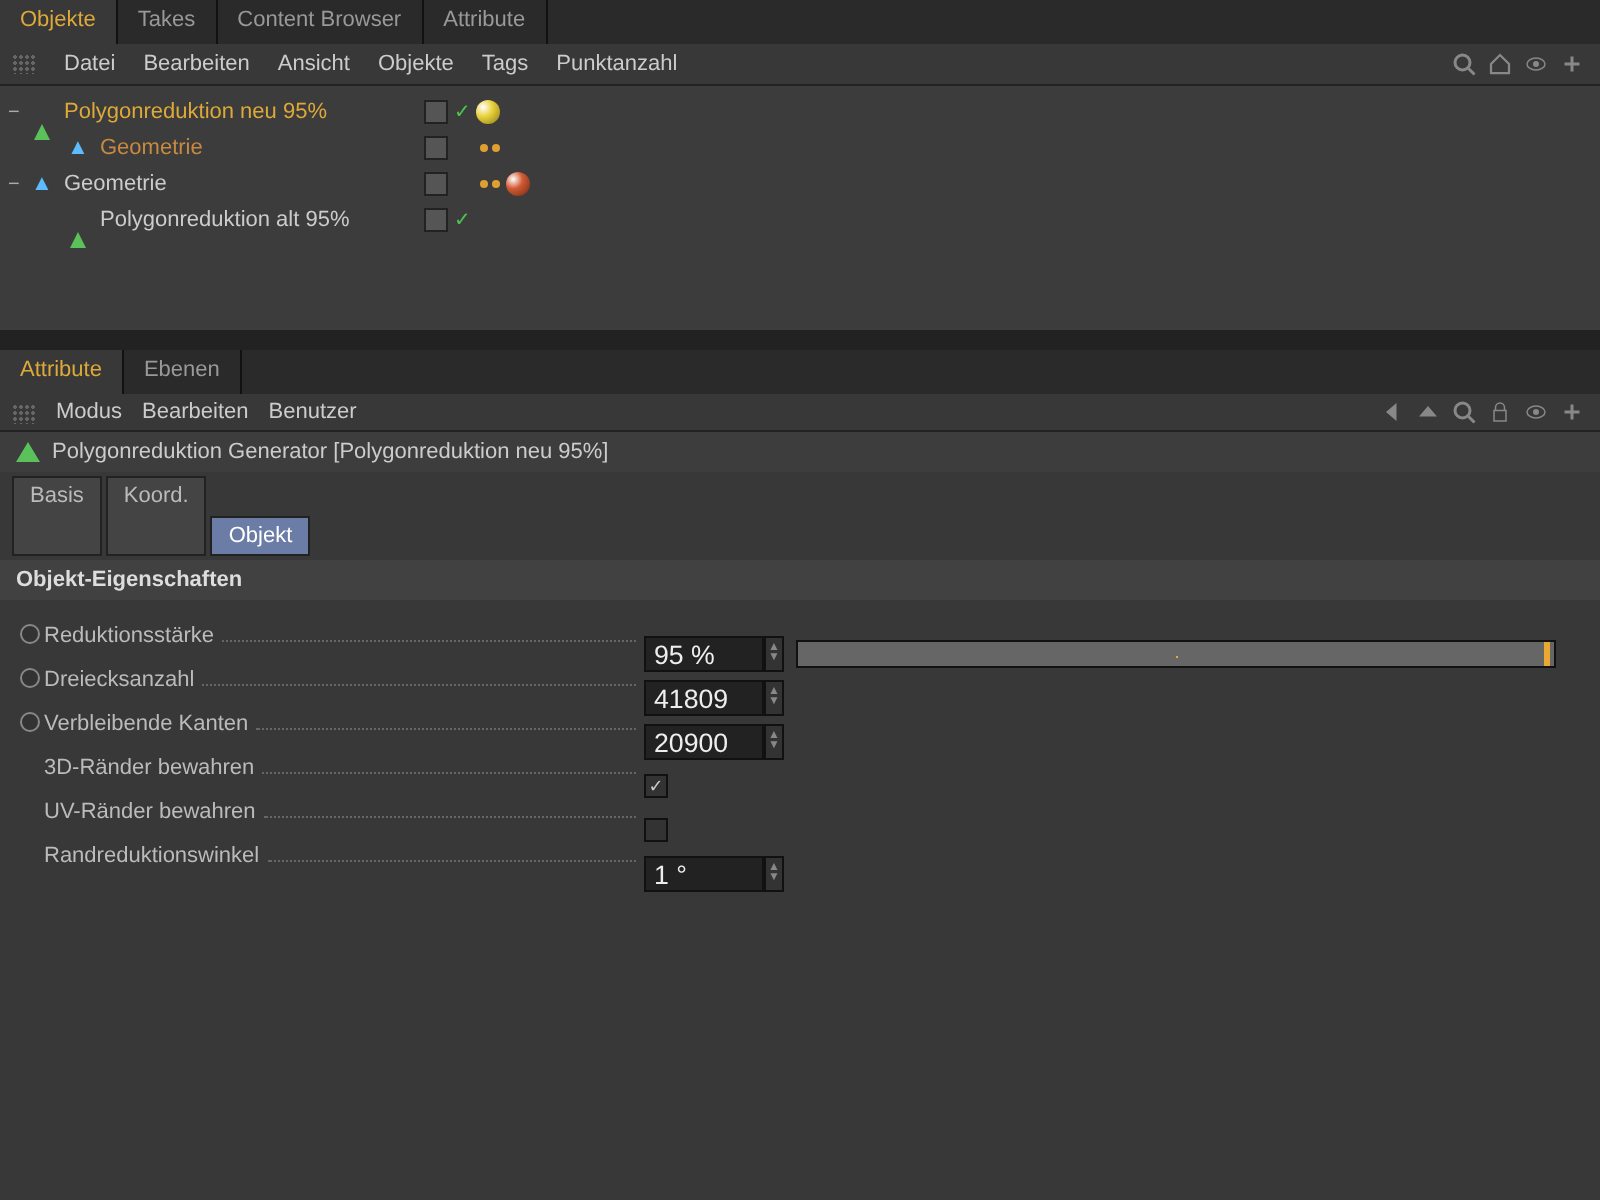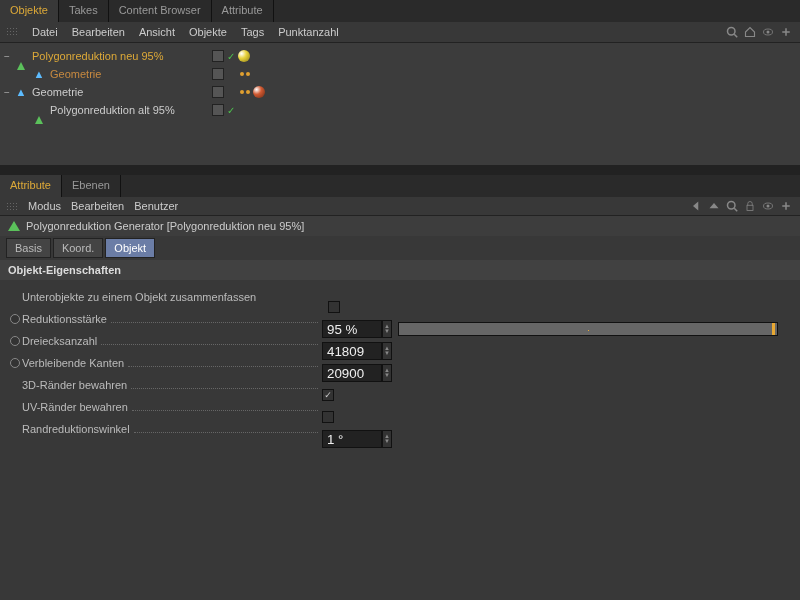--- a/index.html
+++ b/index.html
@@ -92,21 +92,21 @@
   }
   .green-tri {
     width:0; height:0; border-left:6px solid transparent;
     border-right:6px solid transparent; border-bottom:10px solid #5bc15b;
   }
   .subtabs { display:flex; background:#383838; padding:2px 6px; gap:2px; }
   .subtab {
     padding:3px 8px; background:#444; color:#bbb;
     border:1px solid #222; cursor:pointer;
   }
-  .subtab.active { background:#6b7da6; color:#fff; }
+  .subtab.active { background:#6b7da6; color:#fff;margin-top:20px; }
   .section-header {
     background:#414141; padding:4px 8px; color:#ddd; font-weight:bold;
   }
   .props { background:#383838; padding:6px 8px; }
   .prop-row { display:flex; align-items:center; height:22px; }
   .radio-col { width:14px; display:flex; align-items:center; justify-content:center;}
   .radio {
     width:10px; height:10px; border-radius:50%;
     border:1px solid #888; background:#333;
   }
@@ -280,27 +280,20 @@
 <div class="subtabs">
   <div class="subtab">Basis</div>
   <div class="subtab">Koord.</div>
   <div class="subtab active">Objekt</div>
 </div>
 
 <div class="section-header">Objekt-Eigenschaften</div>
 
 <div class="props">
 
-  <div class="prop-row">
-    <span class="radio-col"></span>
-    <span class="prop-label">
-        <span>Unterobjekte zu einem Objekt zusammenfassen</span>
-      </span>
-    <span class="field-wrap">&nbsp;&nbsp;<span class="chk"></span></span>
-  </div>
 
   <div class="prop-row">
     <span class="radio-col">
         <span class="radio"></span>
       </span>
     <span class="prop-label">
         <span>Reduktionsstärke</span>
         <span class="dots"></span>
       </span>
     <span class="field-wrap">

